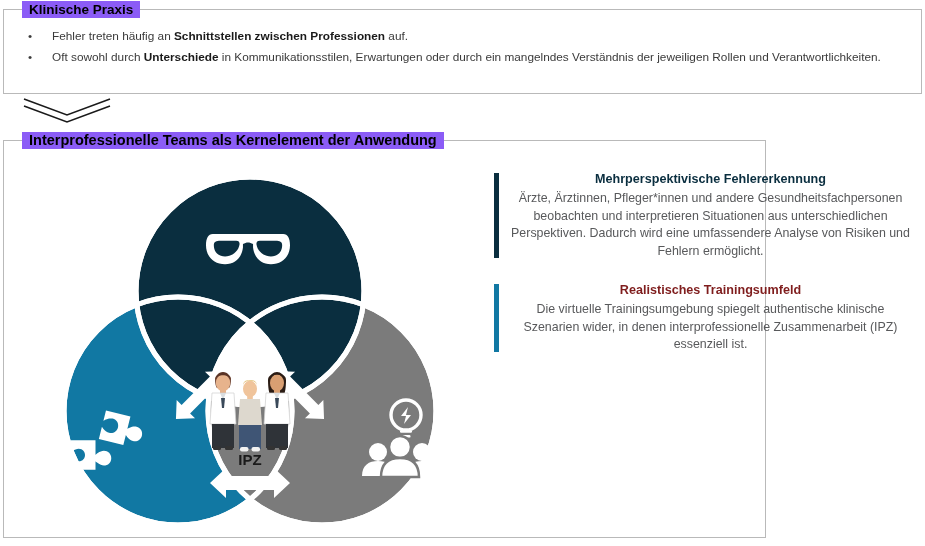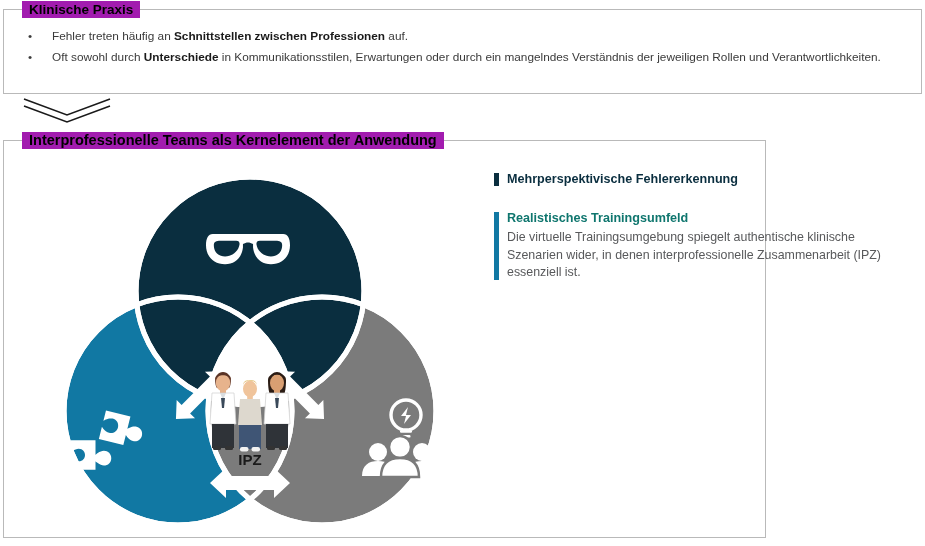--- a/index.html
+++ b/index.html
@@ -20,21 +20,21 @@
   .panel {
     position: absolute;
     border: 1px solid #b9b9b9;
     box-sizing: border-box;
     background: #ffffff;
   }
   .panel-legend {
     position: absolute;
     top: -9px;
     left: 18px;
-    background: #a21caf;
+    background: #8b5cf6;
     padding: 0 7px;
     font-weight: bold;
     white-space: nowrap;
     line-height: 17px;
     color: #000000;
   }
 
   
   #panel-clinical {
     left: 3px;
@@ -95,20 +95,21 @@
     height: 372px;
   }
 
   
   #feature-column {
     position: absolute;
     left: 490px;
     top: 30px;
     width: 420px;
     height: 360px;
+    text-align: center;
   }
   .feature {
     position: relative;
     padding-left: 13px;
     margin-bottom: 22px;
   }
   .feature-bar {
     position: absolute;
     left: 0;
     top: 2px;
@@ -277,23 +278,24 @@
       </g>
 
       <text id="venn-center-label" x="240" y="302" text-anchor="middle" font-family="Liberation Sans, sans-serif" font-size="15" font-weight="bold" fill="#1a1a1a">IPZ</text>
     </svg>
   </div>
 
   <div id="feature-column">
       <div class="feature">
         <div class="feature-bar" style="background: rgb(10, 46, 63);"></div>
         <div class="feature-title" style="color: rgb(10, 46, 63);">Mehrperspektivische Fehlererkennung</div>
+        <div class="feature-body">Ärzte, Ärztinnen, Pfleger*innen und andere Gesundheitsfachpersonen beobachten und interpretieren Situationen aus unterschiedlichen Perspektiven. Dadurch wird eine umfassendere Analyse von Risiken und Fehlern ermöglicht.</div>
       </div>
       <div class="feature">
         <div class="feature-bar" style="background: rgb(17, 120, 163);"></div>
-        <div class="feature-title" style="color: #0f766e;">Realistisches Trainingsumfeld</div>
+        <div class="feature-title" style="color: #7f1d1d;">Realistisches Trainingsumfeld</div>
         <div class="feature-body">Die virtuelle Trainingsumgebung spiegelt authentische klinische Szenarien wider, in denen interprofessionelle Zusammenarbeit (IPZ) essenziell ist.</div>
       </div>
       <div class="feature">
         <div class="feature-bar" style="background: rgb(123, 123, 123);"></div>
       </div>
     </div>
 </div>
 
 </body></html>

